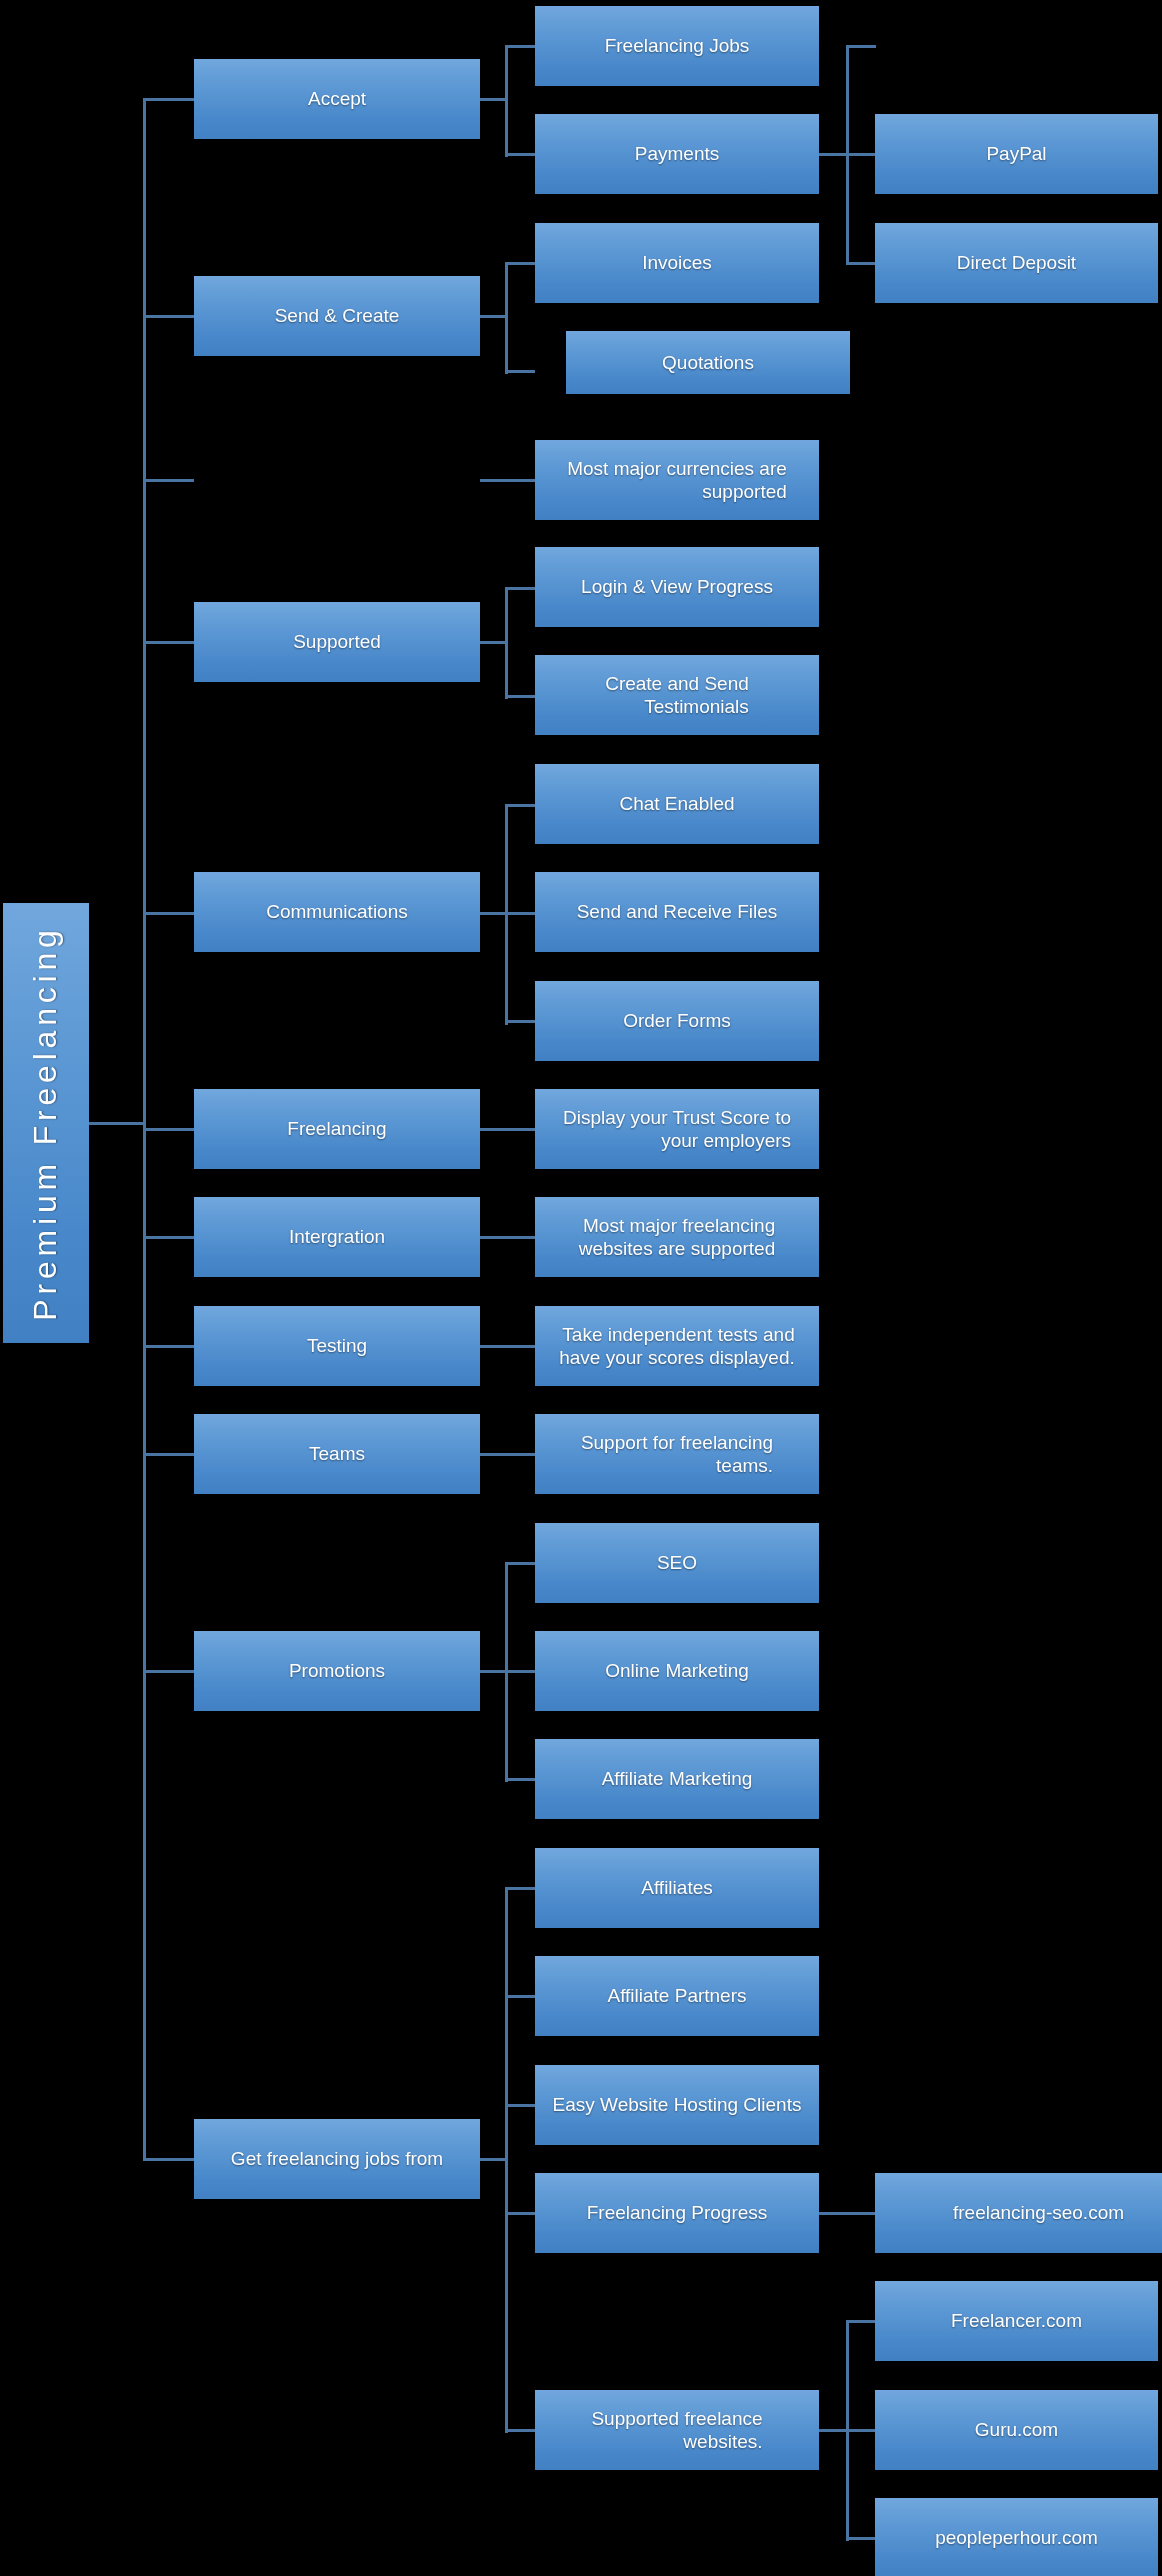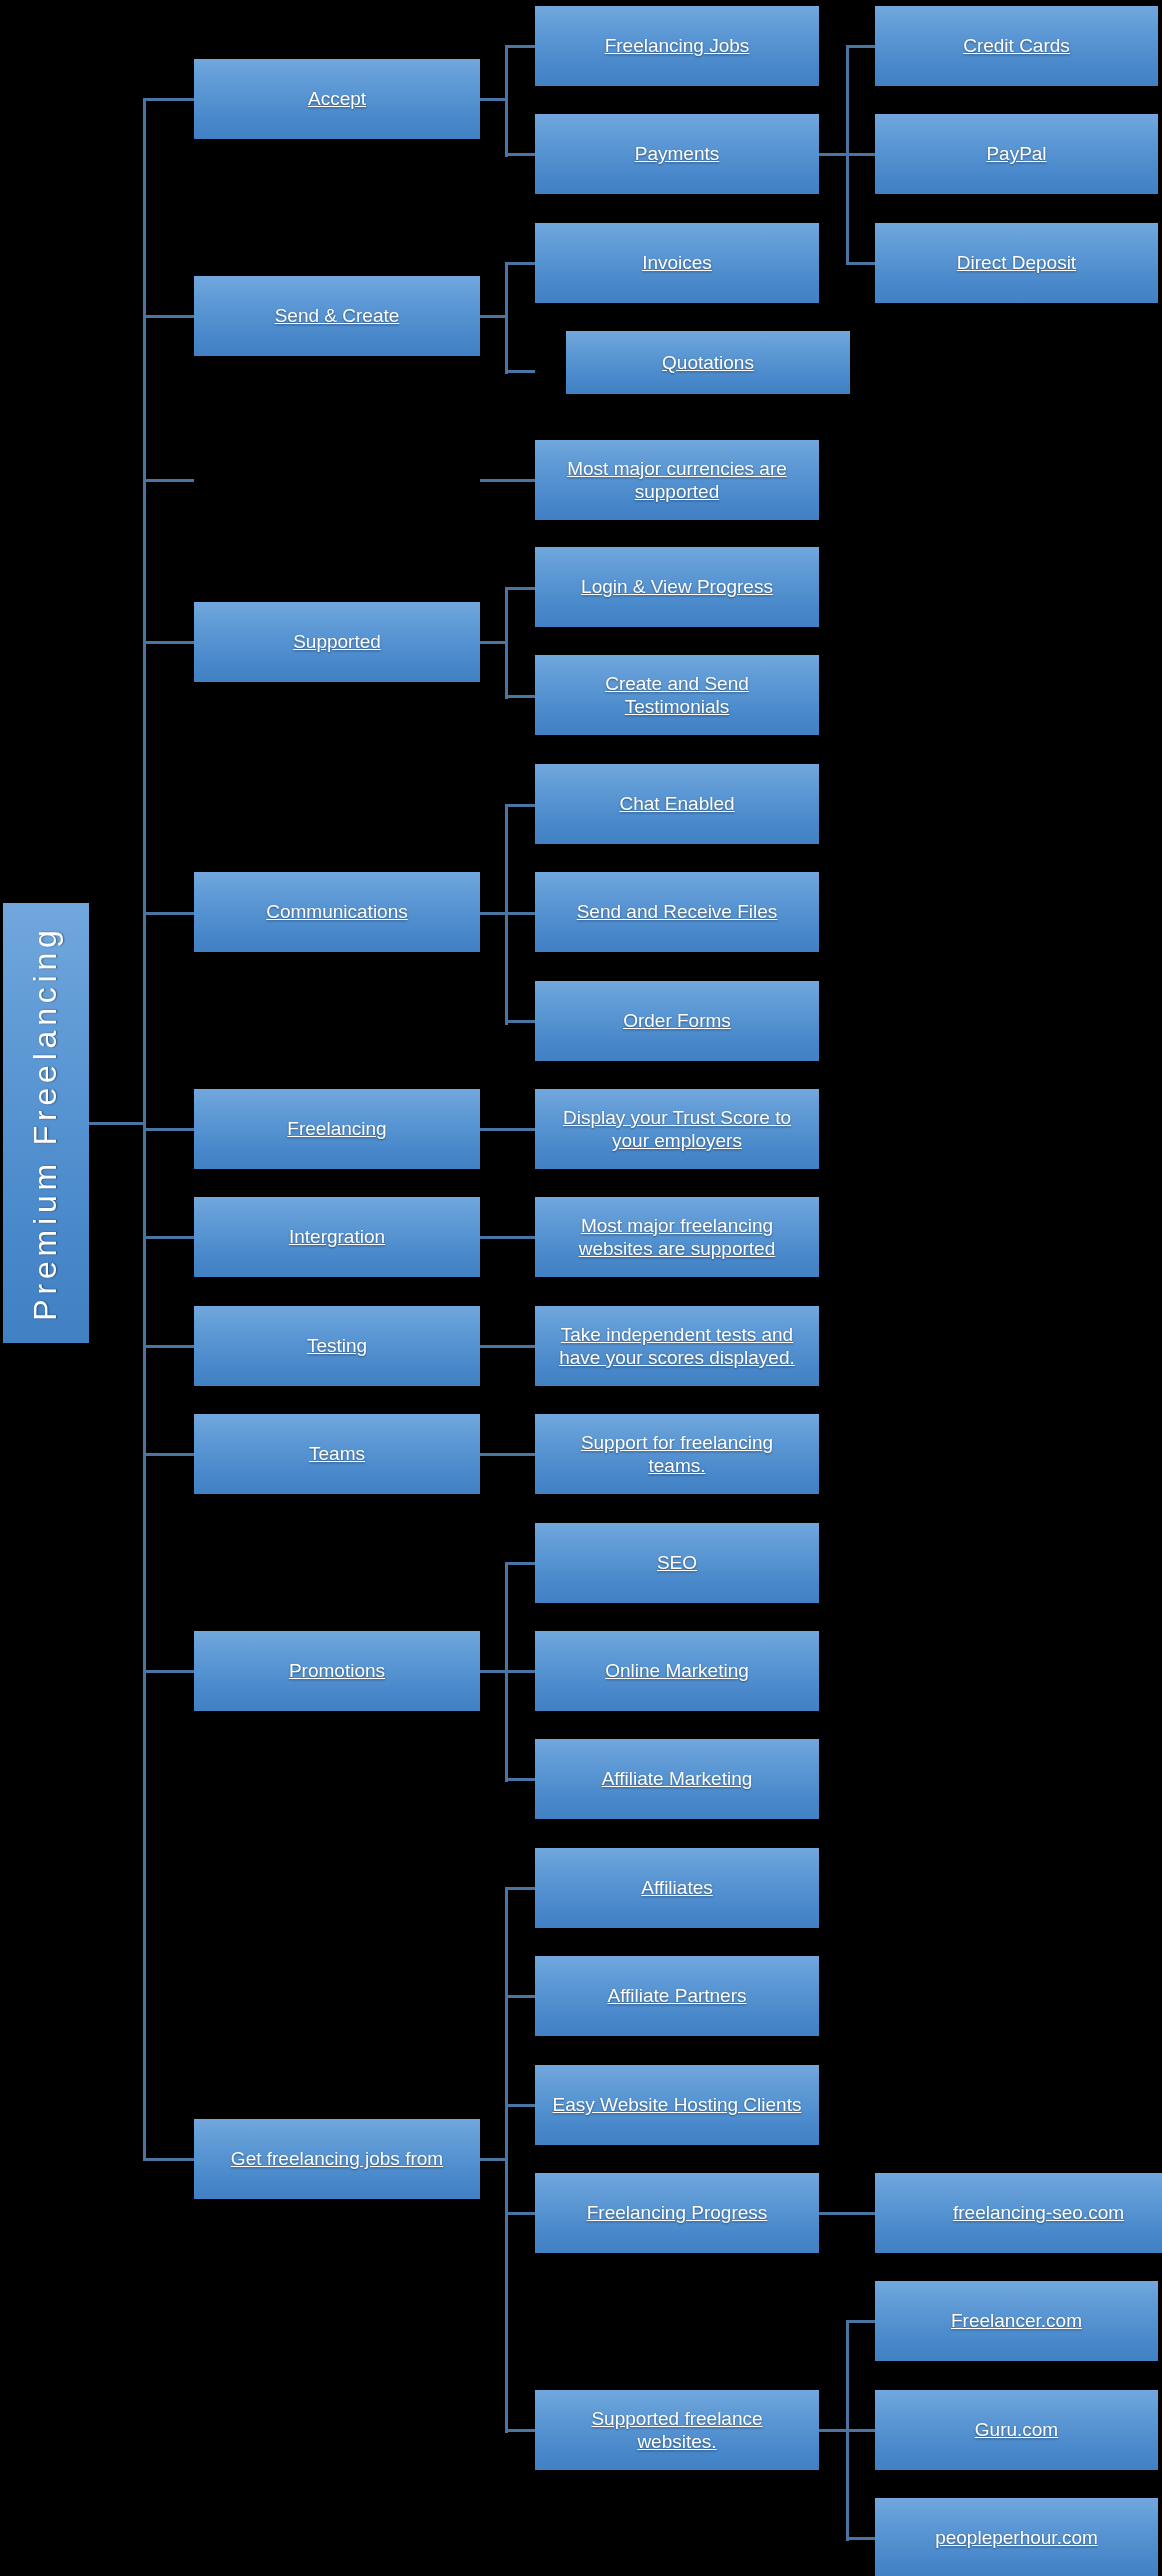--- a/index.html
+++ b/index.html
@@ -7,28 +7,27 @@
     position:relative;
     width:1163px;height:2576px;
     background:#000;
     font-family:"Liberation Sans", sans-serif;
     overflow:hidden;
   }
   .node{
     position:absolute;
     box-sizing:border-box;
     display:flex;align-items:center;justify-content:center;
-    text-align:center;
+    text-align:right;
     color:#fff;
     font-size:19px;line-height:1.22;
     padding:3.8px 7.6px;
     white-space:pre-line;
     background:linear-gradient(180deg,#71a7dd 0%,#5c98d4 35%,#4686c9 80%,#4080c3 100%);
     text-shadow:0 1px 1.9px rgba(0,0,0,.45);
-    text-decoration:underline;
   }
   .root{
     padding:0;
   }
   .root .vtext{
     position:absolute;left:50%;top:50%;
     width:440px;height:86px;
     transform:translate(-50%,-50%) rotate(-90deg);
     display:flex;align-items:center;justify-content:center;
     font-size:32px;letter-spacing:4.8px;white-space:nowrap;
@@ -145,21 +144,20 @@
   <div class="node" style="left:535px;top:1523px;width:284px;height:80px">SEO</div>
   <div class="node" style="left:535px;top:1631px;width:284px;height:80px">Online Marketing</div>
   <div class="node" style="left:535px;top:1739px;width:284px;height:80px">Affiliate Marketing</div>
   <div class="node" style="left:535px;top:1848px;width:284px;height:80px">Affiliates</div>
   <div class="node" style="left:535px;top:1956px;width:284px;height:80px">Affiliate Partners</div>
   <div class="node" style="left:535px;top:2065px;width:284px;height:80px;padding:3.8px 1.9px">Easy Website Hosting Clients</div>
   <div class="node" style="left:535px;top:2173px;width:284px;height:80px">Freelancing Progress</div>
   <div class="node" style="left:535px;top:2390px;width:284px;height:80px">Supported freelance
 websites.</div>
 
-  <div class="node" style="left:875px;top:5.7px;width:283px;height:80px">Credit Cards</div>
   <div class="node" style="left:875px;top:114px;width:283px;height:80px">PayPal</div>
   <div class="node" style="left:875px;top:223px;width:283px;height:80px">Direct Deposit</div>
   <div class="node" style="left:875px;top:2173px;width:327px;height:80px">freelancing-seo.com</div>
   <div class="node" style="left:875px;top:2281px;width:283px;height:80px">Freelancer.com</div>
   <div class="node" style="left:875px;top:2390px;width:283px;height:80px">Guru.com</div>
   <div class="node" style="left:875px;top:2498px;width:283px;height:80px">peopleperhour.com</div>
 
 </div>
 
 

